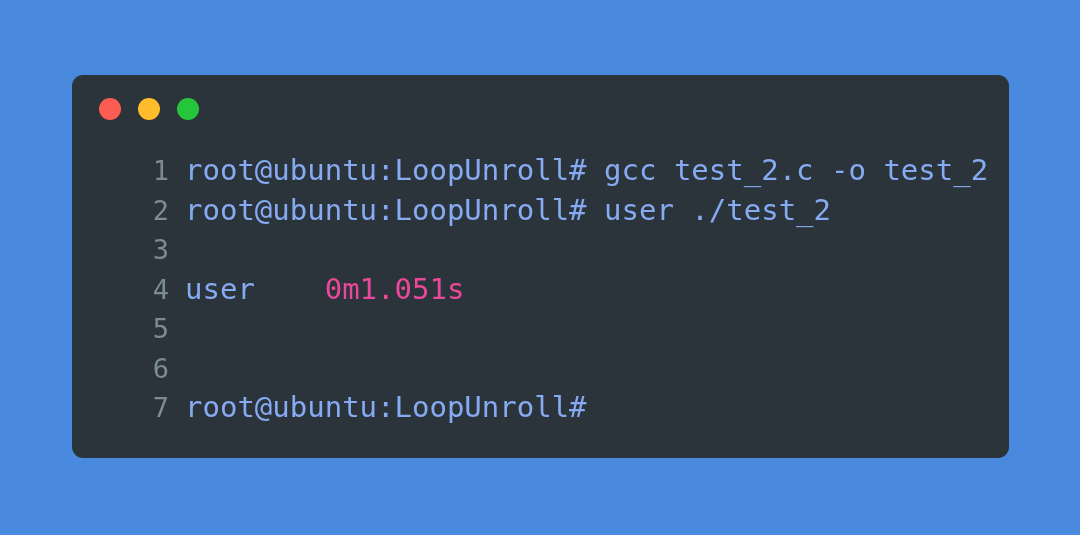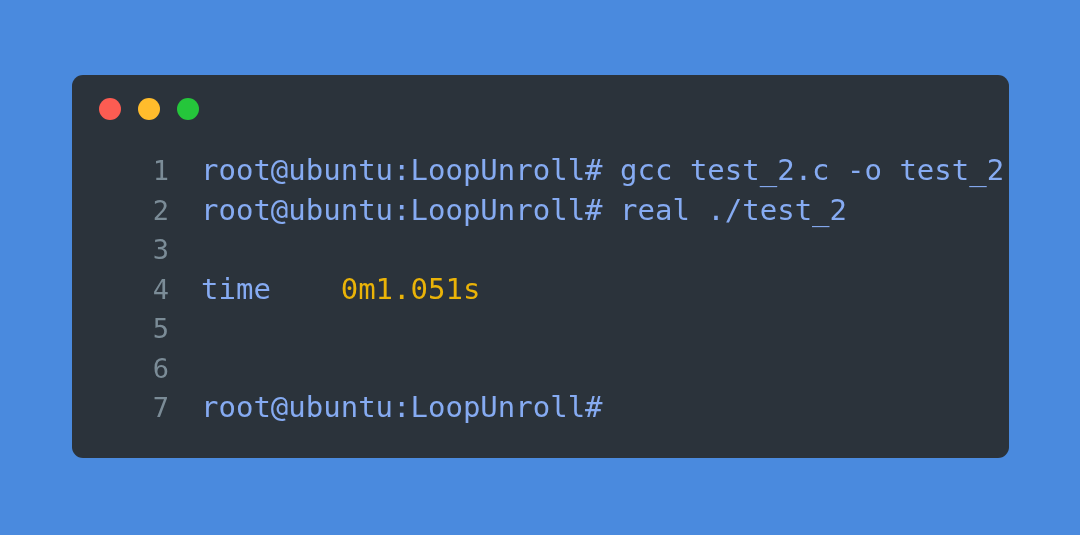--- a/index.html
+++ b/index.html
@@ -76,27 +76,26 @@
     box-sizing: border-box;
     color: #7b8c97;
     font-size: 27px;
     user-select: none;
   }
 
   .line-content {
     flex: 1;
     white-space: pre;
     letter-spacing: 0px;
-    margin-left: 16px;
   }
 
   .tok-prompt { color: #86abf2; }
   .tok-cmd    { color: #86abf2; }
   .tok-label  { color: #86abf2; }
-  .tok-value  { color: #eab308; }
+  .tok-value  { color: #ec4899; }
 </style>
 </head>
 <body>
 
 <div class="stage">
 
   <div class="terminal-window">
 
     <div class="titlebar">
       <span class="dot dot-close"></span>
@@ -106,31 +105,31 @@
 
     <div class="code-area">
 
       <div class="code-line">
         <span class="line-no">1</span>
         <span class="line-content"><span class="tok-prompt">root@ubuntu:LoopUnroll#</span><span class="tok-cmd"> gcc test_2.c -o test_2</span></span>
       </div>
 
       <div class="code-line">
         <span class="line-no">2</span>
-        <span class="line-content"><span class="tok-prompt">root@ubuntu:LoopUnroll#</span><span class="tok-cmd"> real ./test_2</span></span>
+        <span class="line-content"><span class="tok-prompt">root@ubuntu:LoopUnroll#</span><span class="tok-cmd"> user ./test_2</span></span>
       </div>
 
       <div class="code-line">
         <span class="line-no">3</span>
         <span class="line-content"><span class="tok-prompt"></span></span>
       </div>
 
       <div class="code-line">
         <span class="line-no">4</span>
-        <span class="line-content"><span class="tok-label">time</span><span class="tok-value">    0m1.051s</span></span>
+        <span class="line-content"><span class="tok-label">user</span><span class="tok-value">    0m1.051s</span></span>
       </div>
 
       <div class="code-line">
         <span class="line-no">5</span>
       </div>
 
       <div class="code-line">
         <span class="line-no">6</span>
       </div>
 

